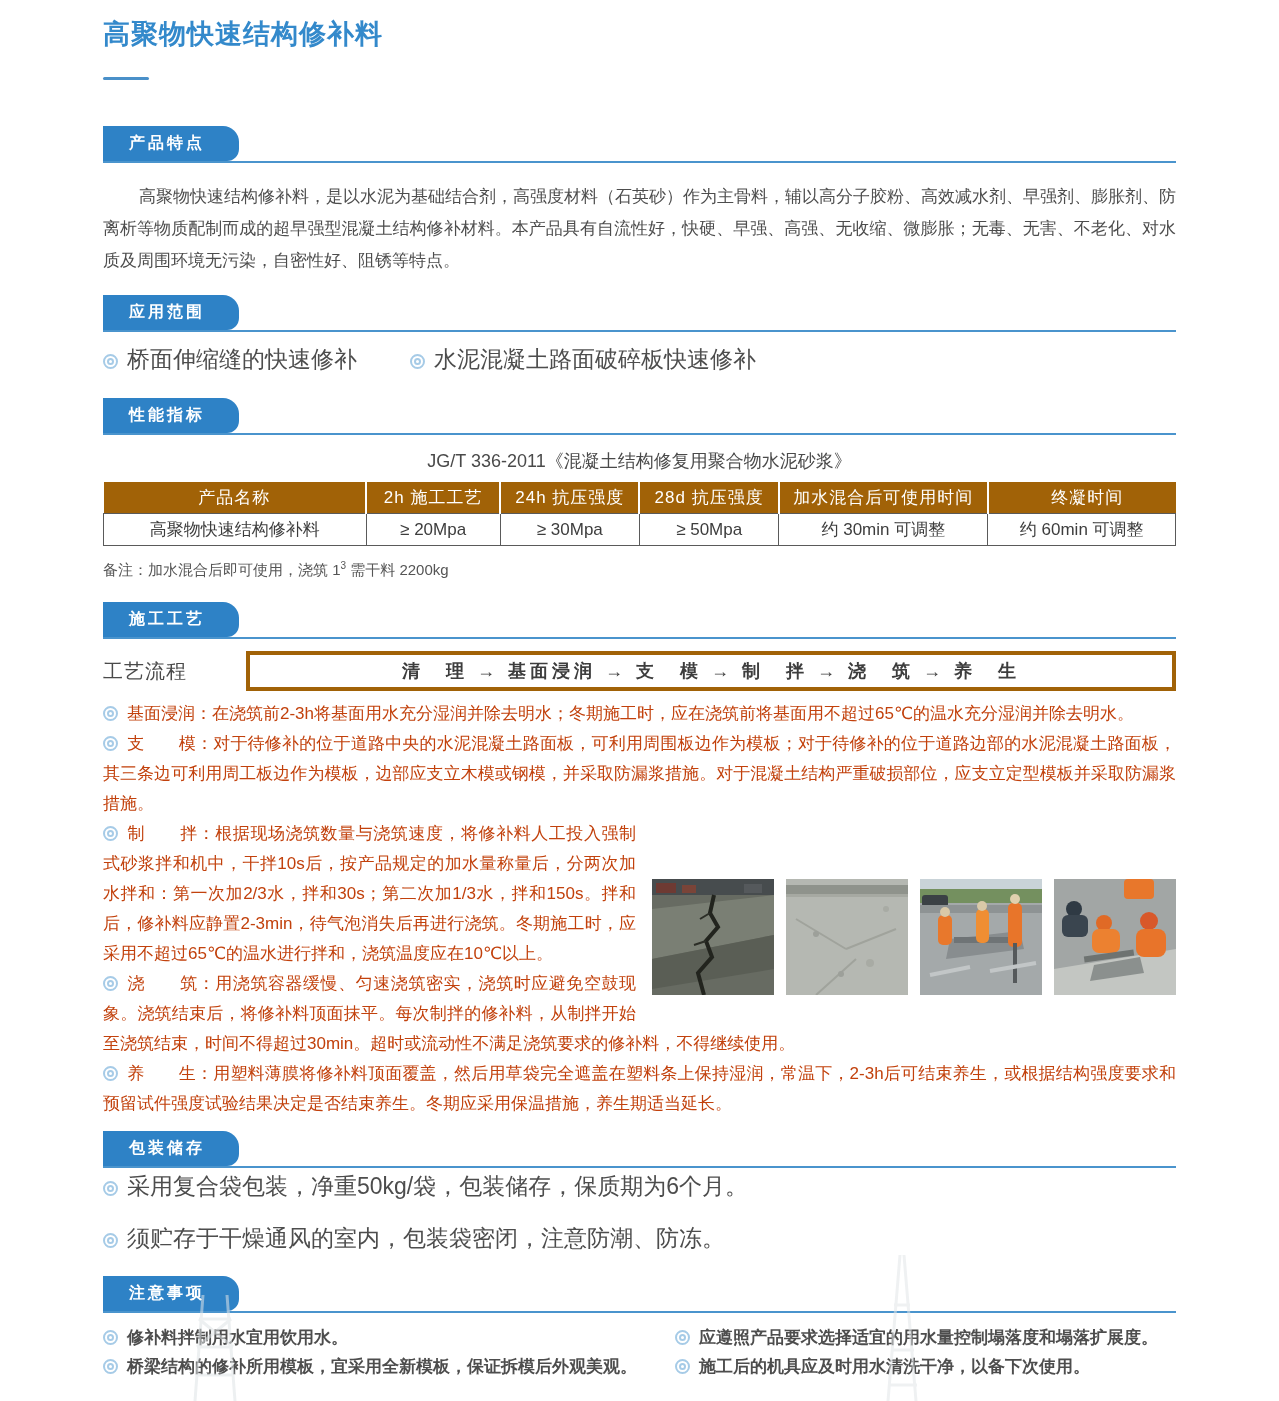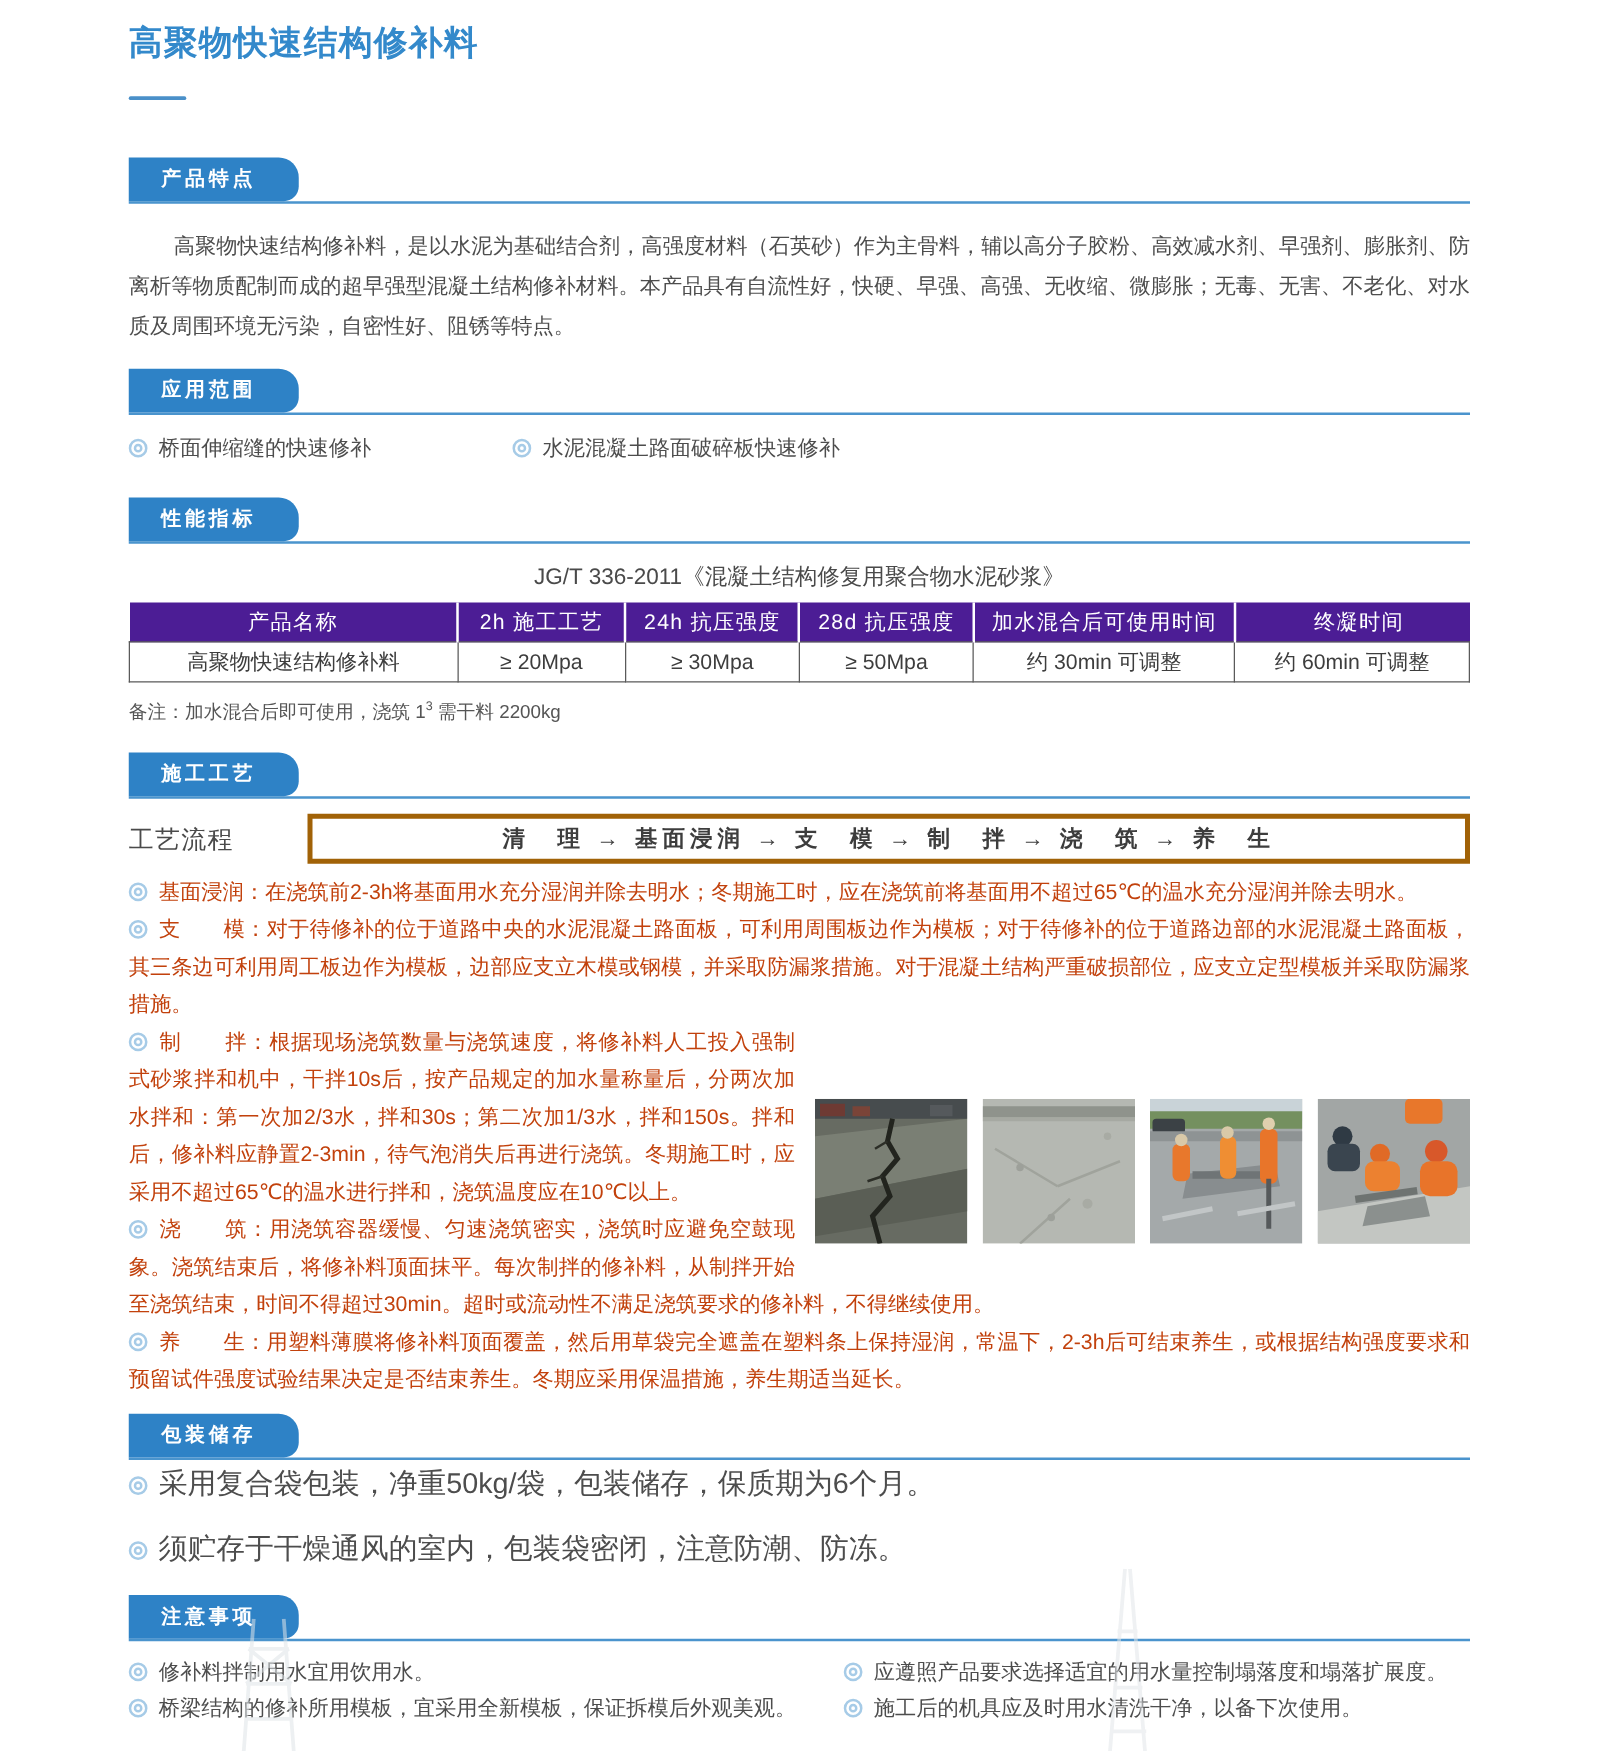--- a/index.html
+++ b/index.html
@@ -20,47 +20,47 @@
   }
   .mt46{margin-top:46px}.mt24{margin-top:24px}.mt22{margin-top:22px}
   .mt18{margin-top:18px}.mt12{margin-top:12px}
 
   .features-para{font-size:17px;line-height:32px;text-align:justify;margin:18px 0 0 0;text-indent:36px;color:#4d4d4d;}
 
   .bullet{display:inline-block;width:15px;height:15px;box-sizing:border-box;border:2px solid #a6cbe7;
     border-radius:50%;vertical-align:-2px;margin-right:9px;background:#fff;flex:none;}
   .bullet i{display:block;width:7px;height:7px;box-sizing:border-box;border:2px solid #a6cbe7;border-radius:50%;margin:2px auto 0 auto;}
 
-  .apps-row{display:flex;margin-top:12px;font-size:17px;line-height:30px;color:#4d4d4d;}
+  .apps-row{display:flex;margin-top:12px;font-size:23px;line-height:30px;color:#4d4d4d;}
   .app-item:first-child{width:307px;flex:none;}
 
   .perf-caption{text-align:center;font-size:18px;color:#4a4a4a;margin-top:14px;line-height:25px;}
   table.perf{width:100%;border-collapse:collapse;margin-top:8px;font-size:17px;table-layout:fixed;}
-  table.perf thead th{background:#4c1d95;color:#ffffff;font-weight:normal;padding:4px 0;border-right:2px solid #ffffff;letter-spacing:1px;margin-top:40px;}
+  table.perf thead th{background:#a16207;color:#ffffff;font-weight:normal;padding:4px 0;border-right:2px solid #ffffff;letter-spacing:1px;margin-top:40px;}
   table.perf thead th:last-child{border-right:none;padding-left:10px;}
   table.perf tbody td{border:1px solid #5a5a5a;text-align:center;padding:4px 0;color:#3d3d3d;background:#fff;}
   .perf-note{font-size:15px;color:#555;margin-top:10px;line-height:20px;}
   .perf-note sup{font-size:10px;}
 
   .flow-row{display:flex;align-items:stretch;margin-top:12px;text-align:right;}
   .flow-label{font-size:20px;color:#4a4a4a;width:143px;flex:none;display:flex;align-items:center;letter-spacing:1px;}
   .flow-box{flex:1;border:4px solid #a16207;display:flex;align-items:center;justify-content:center;
     font-size:18px;color:#3d3d3d;font-weight:600;letter-spacing:4px;height:32px;}
 
   .step{font-size:17px;line-height:30px;text-align:justify;margin:0;color:#c2410c;}
   .step-first{margin-top:8px;}
   .wrap-zone{overflow:visible;}
   .photo-strip{float:right;width:524px;margin:60px 0 10px 16px;display:flex;gap:12px;}
   .photo{width:122px;height:116px;flex:none;overflow:hidden;}
   .photo svg{display:block;}
 
   .pack-item{font-size:23px;line-height:29px;margin-top:4px;color:#4d4d4d;}
   .pack-item:first-child{margin-top:8px;}
 
-  .notes-block{margin-top:10px;}
+  .notes-block{margin-top:10px;font-weight:bold;}
   .note-row{display:flex;font-size:17px;line-height:29px;color:#4d4d4d;}
   .note-left{width:572px;flex:none;}
   .note-right{flex:1;}
 
   .watermark{position:absolute;opacity:.55;}
 </style>
 </head>
 <body>
 
 <div class="content">

